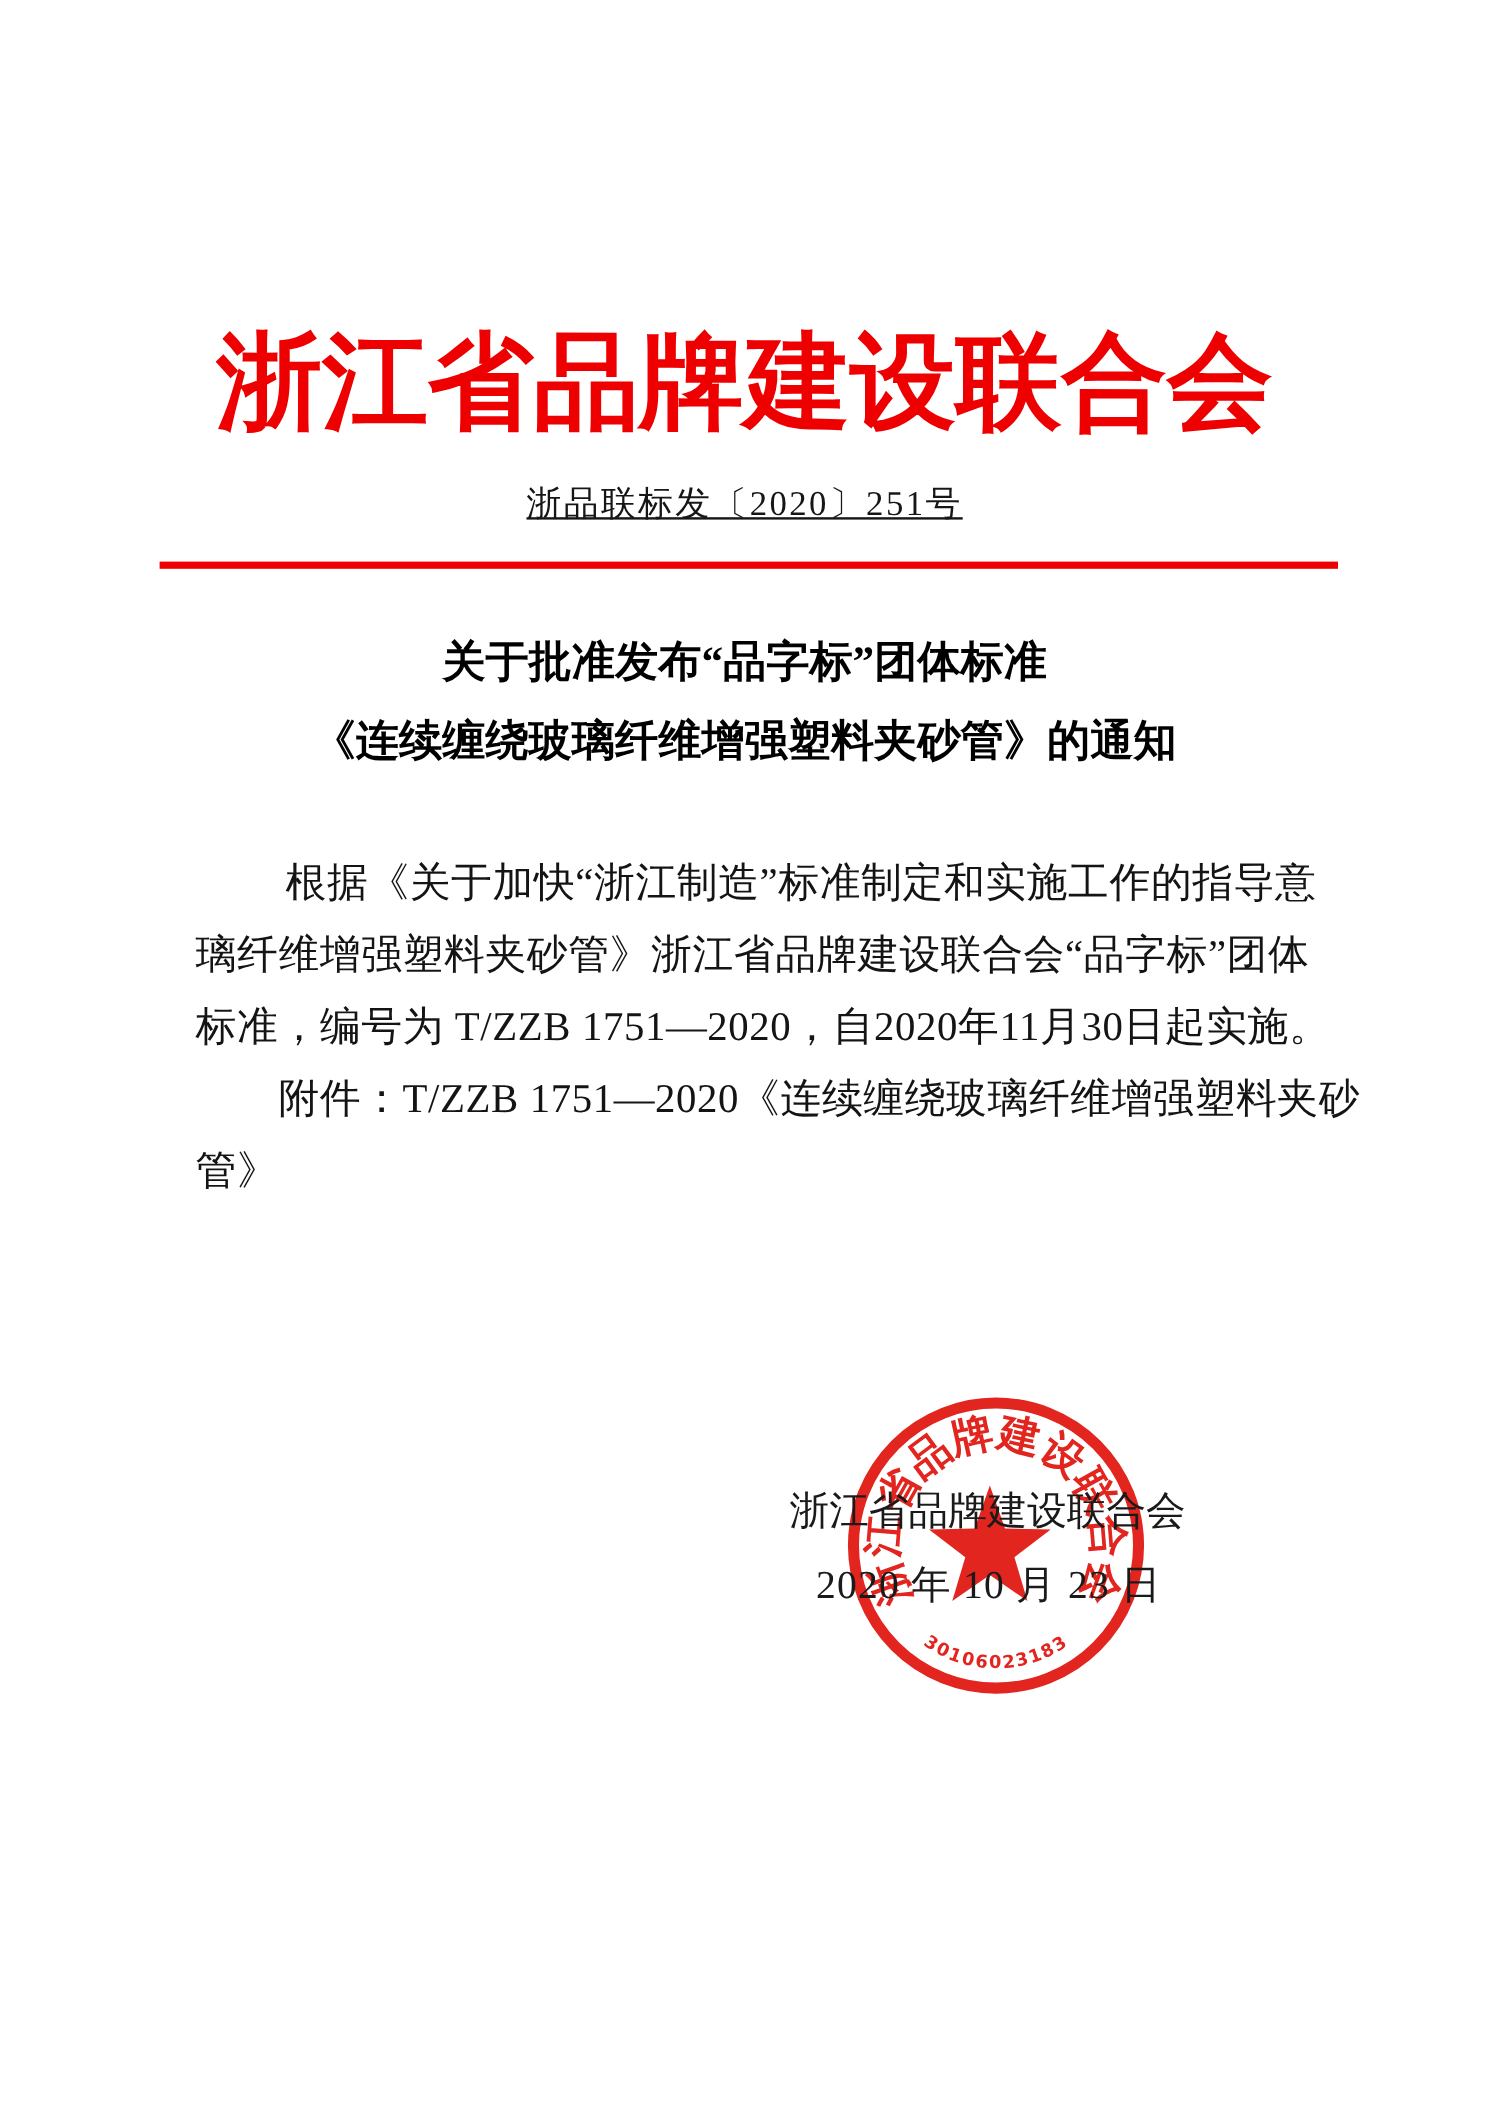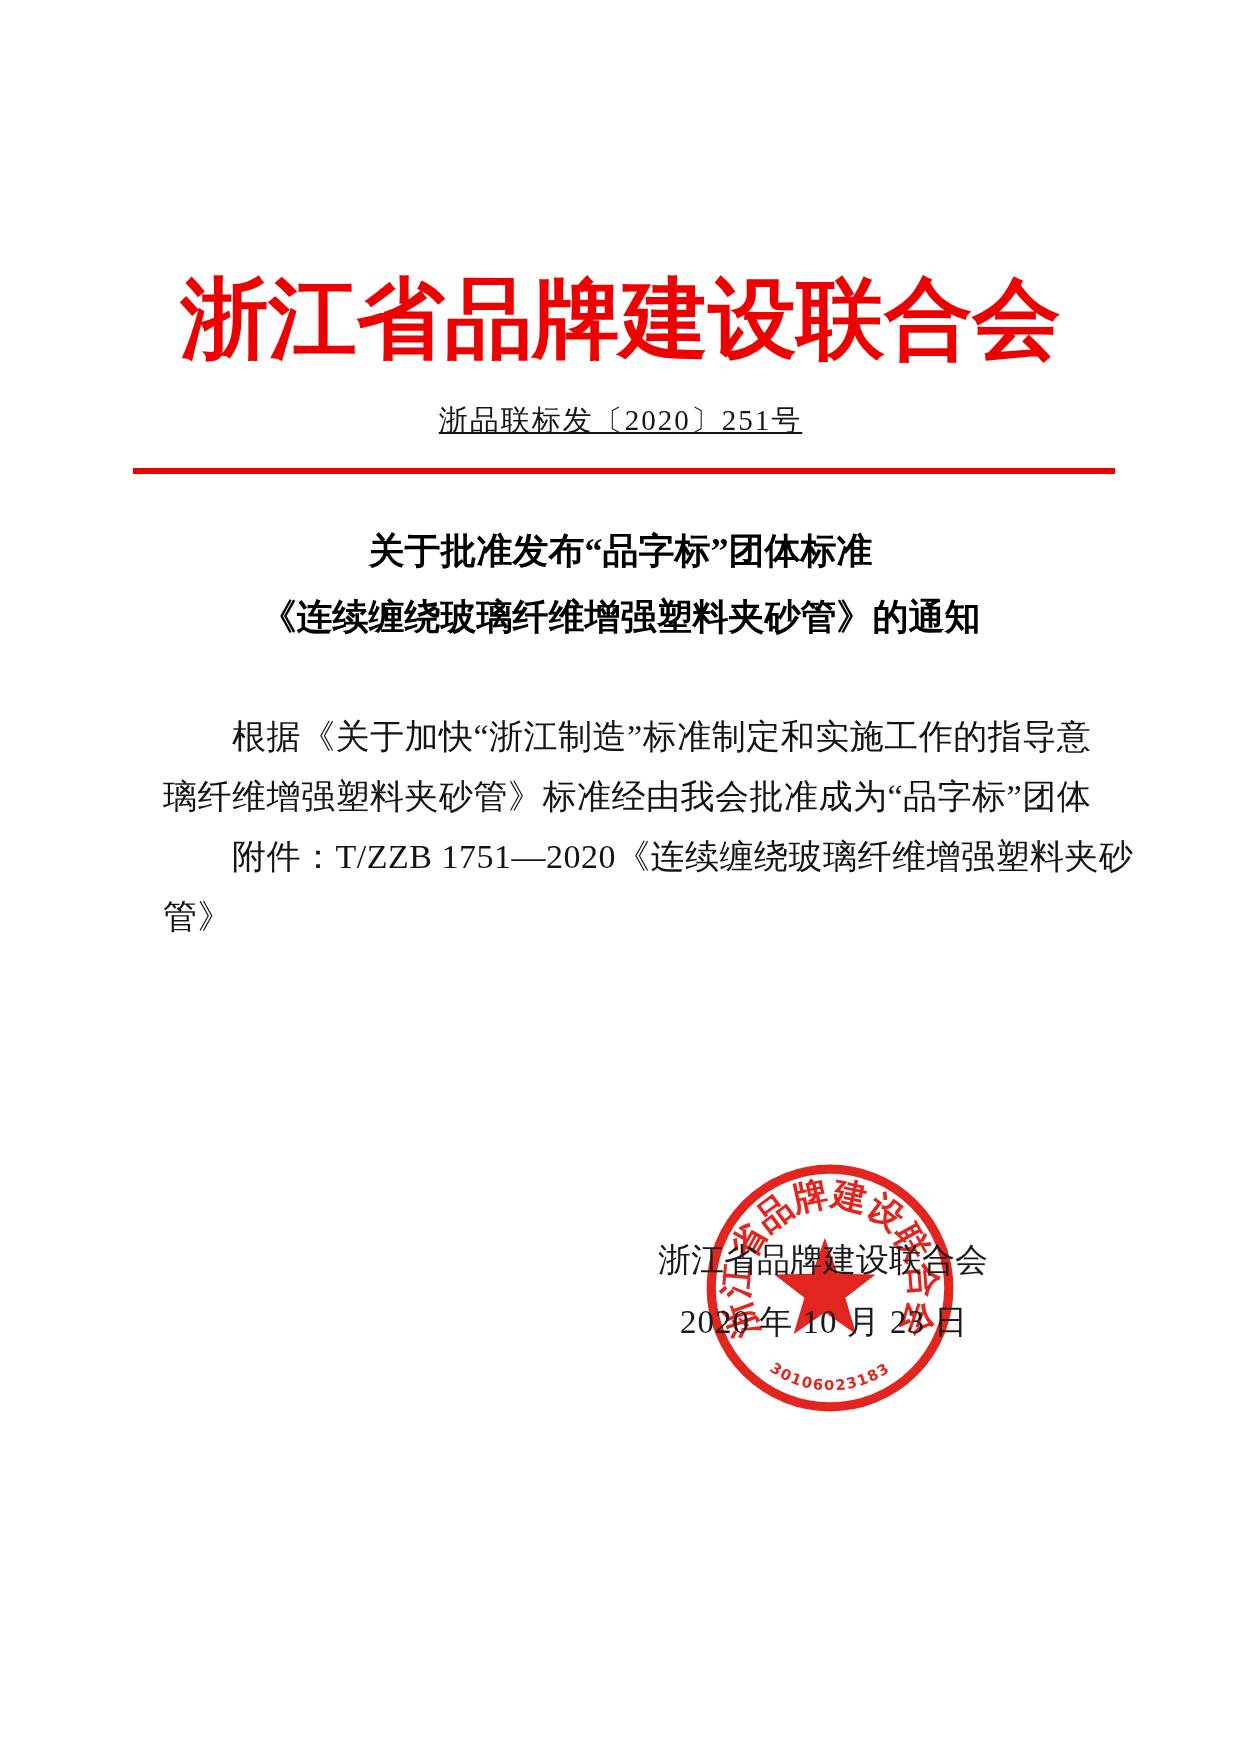--- a/index.html
+++ b/index.html
@@ -41,21 +41,21 @@
     text-align:center;
     font-size:36px;font-weight:700;line-height:66px;
     color:#000;white-space:nowrap;
   }
   .body-block{
     position:absolute;left:163px;top:691px;width:940px;
     font-size:34px;line-height:60px;letter-spacing:0.5px;
     color:var(--text-black);
   }
   .body-line{white-space:nowrap;}
-  .indent{text-indent:69px;}
+  .indent{text-indent:69px;text-align:center;}
   .seal{
     position:absolute;left:702px;top:1144px;
     width:256px;height:256px;z-index:1;
   }
   .seal-ring{fill:none;stroke:var(--seal-red);stroke-width:9px;}
   .seal-star{fill:var(--seal-red);}
   .seal-ring-text{
     fill:var(--seal-red);
     font-size:34px;font-weight:700;
     font-family:"Liberation Serif","DejaVu Serif",serif;
@@ -86,21 +86,22 @@
 
   <div class="red-rule"></div>
 
   <div class="title">
     <div>关于批准发布“品字标”团体标准</div>
     <div>《连续缠绕玻璃纤维增强塑料夹砂管》的通知</div>
   </div>
 
   <div class="body-block">
     <div class="body-line indent">根据《关于加快“浙江制造”标准制定和实施工作的指导意</div>
-    <div class="body-line">璃纤维增强塑料夹砂管》标准经由我会批准成为“品字标”团体</div>
+    <div class="body-line">璃纤维增强塑料夹砂管》浙江省品牌建设联合会“品字标”团体</div>
+    <div class="body-line">标准，编号为 T/ZZB 1751—2020，自2020年11月30日起实施。</div>
     <div class="body-line indent">附件：T/ZZB 1751—2020《连续缠绕玻璃纤维增强塑料夹砂</div>
     <div class="body-line">管》</div>
   </div>
 
   <svg class="seal" viewBox="0 0 250 250">
     <defs>
       <path id="sealRingPath" d="M 63.7 176.4 A 80 80 0 1 1 186.3 176.4"></path>
       <path id="sealNumPath" d="M 67.6 206.9 A 100 100 0 0 0 182.4 206.9"></path>
     </defs>
     <circle class="seal-ring" cx="125" cy="125" r="116"></circle>

